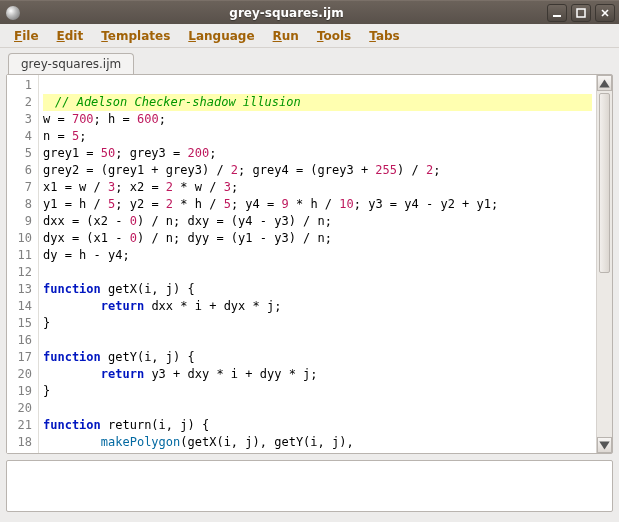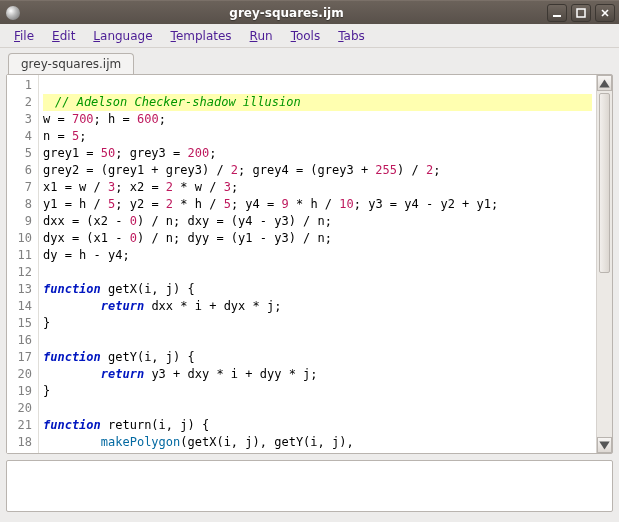--- a/index.html
+++ b/index.html
@@ -50,21 +50,22 @@
     background: #edeceb;
     border-bottom: 1px solid #d6d2ce;
     display: flex;
     align-items: center;
     padding: 0 6px;
     gap: 2px;
   }
   .menuitem {
     padding: 2px 8px;
     cursor: pointer;
-    color: #4c1d95;
+    color: #a16207;
+    font-weight: bold;
   }
   .menuitem .ul { text-decoration: underline; }
   .tabstrip {
     height: 26px;
     background: #edeceb;
     display: flex;
     align-items: flex-end;
     padding: 0 8px;
   }
   .tab {
@@ -105,21 +106,21 @@
     font-family: "DejaVu Sans Mono","Liberation Mono","Courier New",monospace;
     font-size: 12px;
     line-height: 17px;
     padding: 2px 4px;
     white-space: pre;
     overflow: hidden;
     color: #000;
   }
   .hl-line { background: #ffffb0; display: inline-block; width: 100%; }
   .tok-comment { color: #009600; font-style: italic; padding-left: 12px; }
-  .tok-keyword { color: #0016c0; font-weight: bold; font-style: italic; }
+  .tok-keyword { color: #0016c0; font-weight: bold; }
   .tok-number  { color: #be185d; }
   .tok-func    { color: #0369a1; }
   .vscrollbar {
     width: 16px;
     background: #ece9e5;
     border-left: 1px solid #d6d2ce;
     position: relative;
   }
   .vscrollbar .sbbtn {
     height: 16px;
@@ -169,22 +170,22 @@
           <line x1="2" y1="2" x2="8" y2="8" stroke="#fff" stroke-width="1.6"></line>
           <line x1="8" y1="2" x2="2" y2="8" stroke="#fff" stroke-width="1.6"></line>
         </svg>
     </div>
   </div>
 </div>
 
 <div class="menubar">
   <div class="menuitem"><span class="ul">F</span><span>ile</span></div>
   <div class="menuitem"><span class="ul">E</span><span>dit</span></div>
+  <div class="menuitem"><span class="ul">T</span><span>emplates</span></div>
   <div class="menuitem"><span class="ul">L</span><span>anguage</span></div>
-  <div class="menuitem"><span class="ul">T</span><span>emplates</span></div>
   <div class="menuitem"><span class="ul">R</span><span>un</span></div>
   <div class="menuitem"><span class="ul">T</span><span>ools</span></div>
   <div class="menuitem"><span class="ul">T</span><span>abs</span></div>
 </div>
 
 <div class="tabstrip">
   <div class="tab">grey-squares.ijm</div>
 </div>
 
 <div class="editor-frame">

